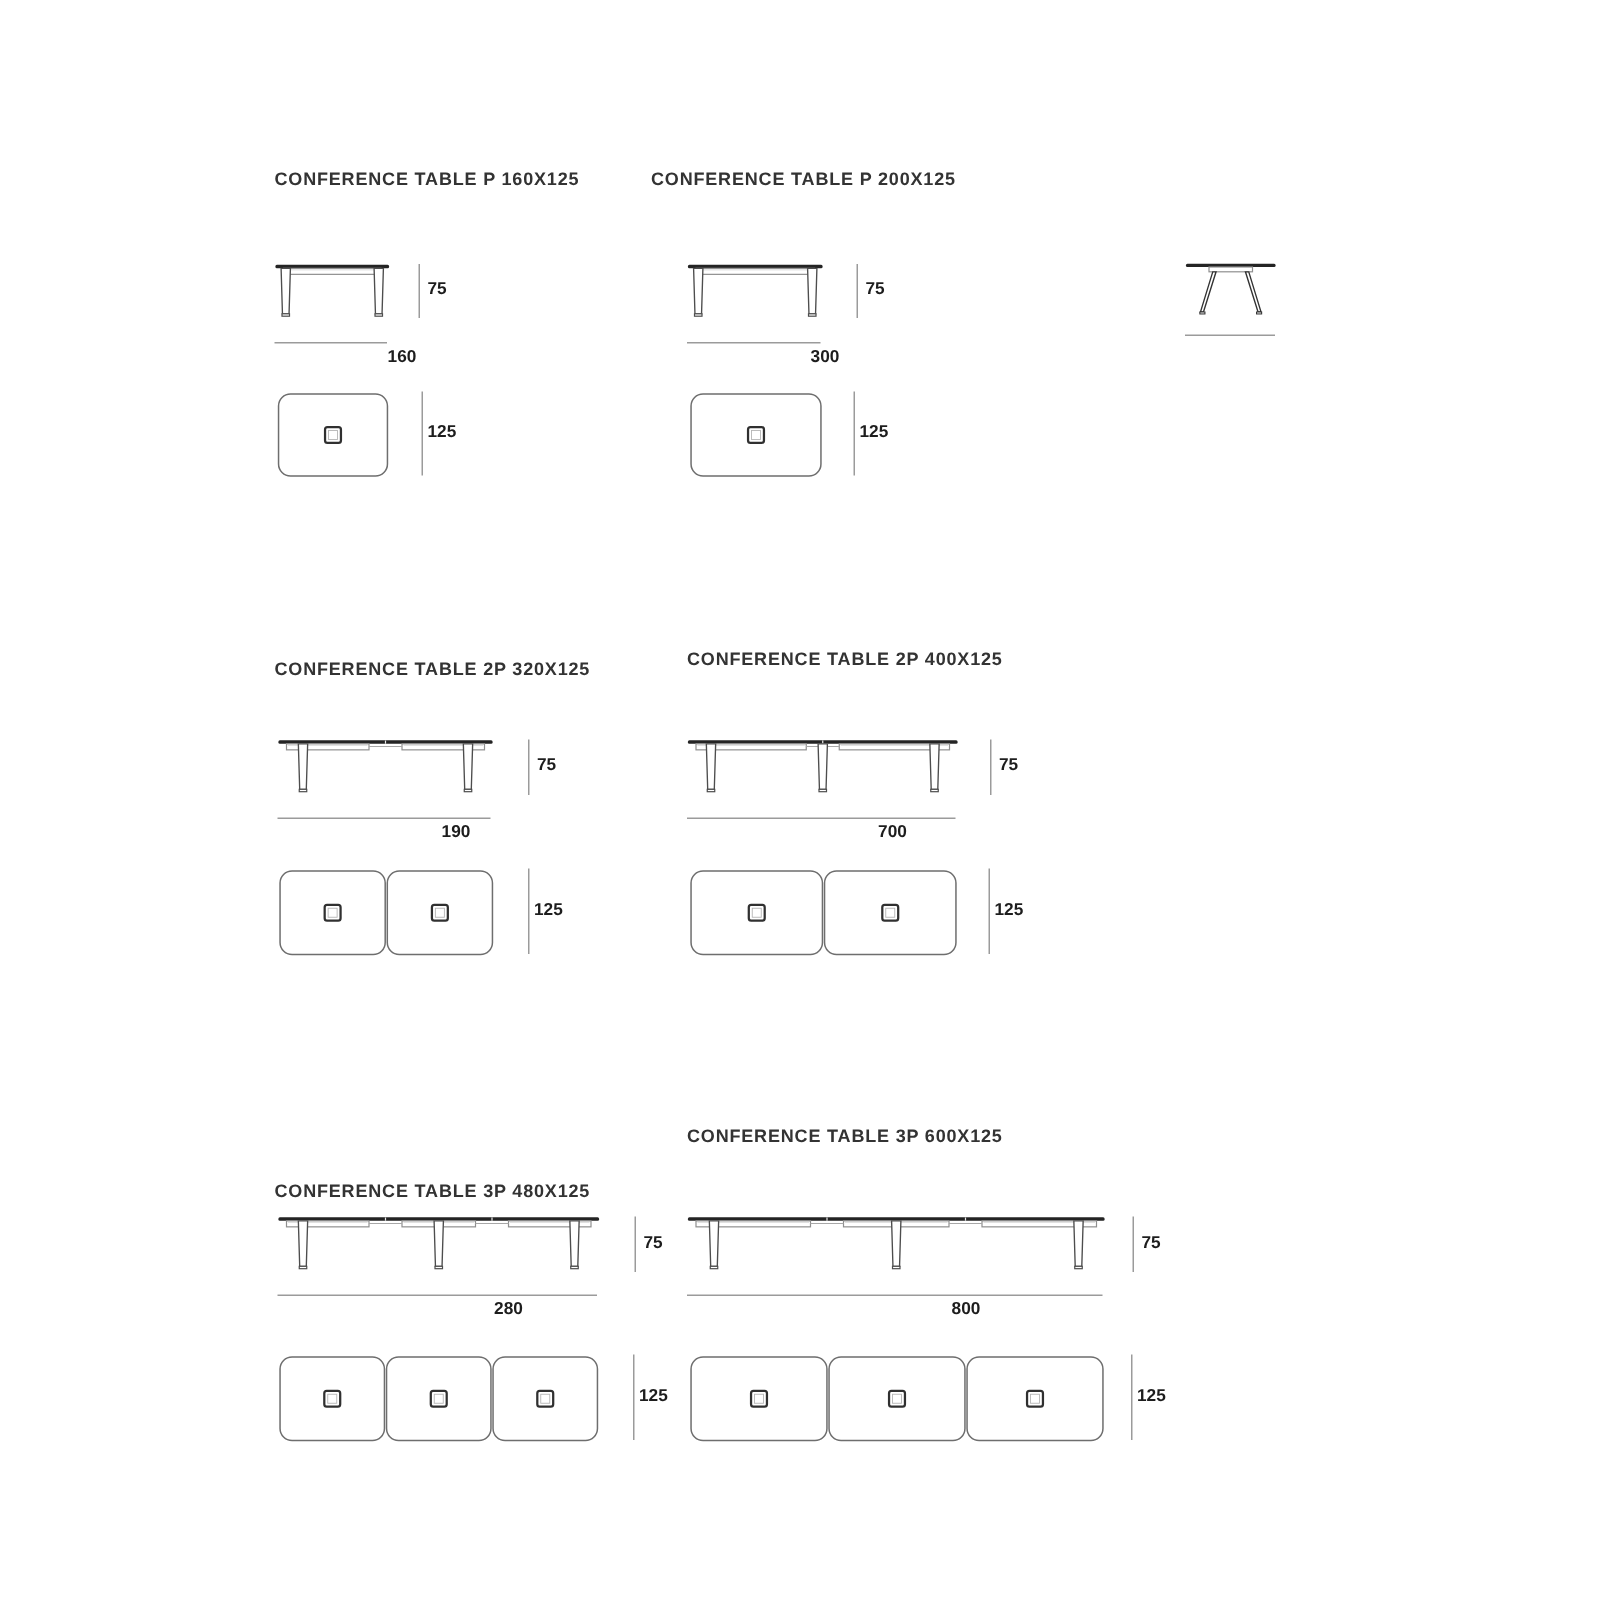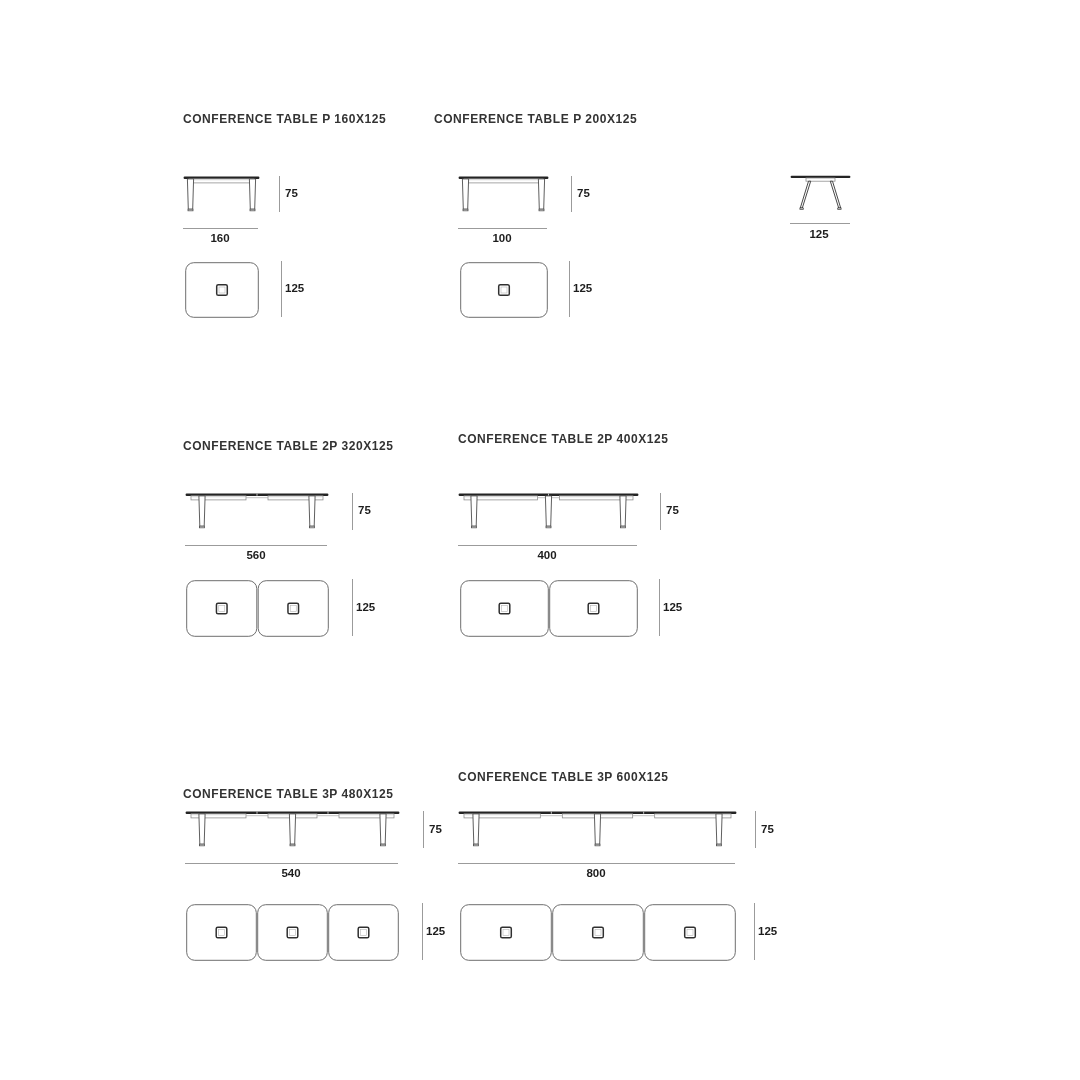--- a/index.html
+++ b/index.html
@@ -7,21 +7,21 @@
     position:relative;width:855px;height:1080px;background:#ffffff;
     font-family:"Liberation Sans",sans-serif;overflow:hidden;
   }
   .title{
     position:absolute;font-size:12px;font-weight:700;letter-spacing:.55px;
     color:#333333;white-space:nowrap;
   }
   .num{
     position:absolute;font-size:11.5px;font-weight:700;color:#1d1d1d;white-space:nowrap;
   }
-  .num.center{transform:translateX(-50%);}
+  .num.center{transform:translateX(-50%);margin-left:48px;}
   .vline{position:absolute;width:1px;background:#9b9b9b;}
   .hline{position:absolute;height:1px;background:#9b9b9b;}
   .draw{position:absolute;}
   .draw svg{display:block;overflow:visible;}
   .stray{position:absolute;width:1px;background:#dcdcdc;}
 </style>
 </head>
 <body>
 
 <div class="page">
@@ -60,21 +60,21 @@
         <line x1="6" y1="3.9" x2="83" y2="3.9" stroke="#cfcfcf" stroke-width="0.5"></line>
         <path d="M 3.4 2.9 L 9.6 2.9 L 8.7 33.2 L 4.3 33.2 Z" fill="#ffffff" stroke="#4d4d4d" stroke-width="0.9"></path>
         <rect x="4" y="33.2" width="5" height="1.6" fill="#ffffff" stroke="#4d4d4d" stroke-width="0.8"></rect>
         <path d="M 79.4 2.9 L 85.6 2.9 L 84.7 33.2 L 80.3 33.2 Z" fill="#ffffff" stroke="#4d4d4d" stroke-width="0.9"></path>
         <rect x="80" y="33.2" width="5" height="1.6" fill="#ffffff" stroke="#4d4d4d" stroke-width="0.8"></rect>
       </svg>
     </div>
   <div class="vline" style="left:571px;top:176px;height:36px"></div>
   <div class="num" style="left:577px;top:187px">75</div>
   <div class="hline" style="left:458px;top:228px;width:89px"></div>
-  <div class="num center" style="left:502px;top:232px">100</div>
+  <div class="num center" style="left:502px;top:232px">300</div>
   <div class="draw" style="left:459px;top:261px">
       <svg width="90" height="58" viewBox="-1 -1 90 58">
         <rect x="0.7" y="0.7" width="86.6" height="54.6" rx="8" fill="#ffffff" stroke="#6e6e6e" stroke-width="1"></rect>
         <rect x="38.7" y="22.7" width="10.6" height="10.6" rx="1.6" fill="#ffffff" stroke="#303030" stroke-width="1.5"></rect>
         <rect x="41" y="25" width="6" height="6" fill="none" stroke="#b5b5b5" stroke-width="0.6"></rect>
       </svg>
     </div>
   <div class="vline" style="left:569px;top:261px;height:56px"></div>
   <div class="num" style="left:573px;top:282px">125</div>
 
@@ -104,21 +104,21 @@
         <line x1="71" y1="0.7" x2="71" y2="2.8" stroke="#ffffff" stroke-width="0.8" opacity="0.9"></line>
         <path d="M 12.9 2.9 L 19.1 2.9 L 18.2 33.2 L 13.8 33.2 Z" fill="#ffffff" stroke="#4d4d4d" stroke-width="0.9"></path>
         <rect x="13.5" y="33.2" width="5" height="1.6" fill="#ffffff" stroke="#4d4d4d" stroke-width="0.8"></rect>
         <path d="M 122.9 2.9 L 129.1 2.9 L 128.2 33.2 L 123.8 33.2 Z" fill="#ffffff" stroke="#4d4d4d" stroke-width="0.9"></path>
         <rect x="123.5" y="33.2" width="5" height="1.6" fill="#ffffff" stroke="#4d4d4d" stroke-width="0.8"></rect>
       </svg>
     </div>
   <div class="vline" style="left:352px;top:493px;height:37px"></div>
   <div class="num" style="left:358px;top:504px">75</div>
   <div class="hline" style="left:185px;top:545px;width:142px"></div>
-  <div class="num center" style="left:256px;top:549px">560</div>
+  <div class="num center" style="left:256px;top:549px">190</div>
   <div class="draw" style="left:185px;top:579px">
       <svg width="145" height="59" viewBox="-1 -1 145 59">
         <rect x="0.7" y="0.7" width="70.1" height="55.6" rx="8" fill="#ffffff" stroke="#6e6e6e" stroke-width="1"></rect>
         <rect x="30.45" y="23.2" width="10.6" height="10.6" rx="1.6" fill="#ffffff" stroke="#303030" stroke-width="1.5"></rect>
         <rect x="32.75" y="25.5" width="6" height="6" fill="none" stroke="#b5b5b5" stroke-width="0.6"></rect>
         <rect x="72.2" y="0.7" width="70.1" height="55.6" rx="8" fill="#ffffff" stroke="#6e6e6e" stroke-width="1"></rect>
         <rect x="101.95" y="23.2" width="10.6" height="10.6" rx="1.6" fill="#ffffff" stroke="#303030" stroke-width="1.5"></rect>
         <rect x="104.25" y="25.5" width="6" height="6" fill="none" stroke="#b5b5b5" stroke-width="0.6"></rect>
       </svg>
     </div>
@@ -139,21 +139,21 @@
         <rect x="12.5" y="33.2" width="5" height="1.6" fill="#ffffff" stroke="#4d4d4d" stroke-width="0.8"></rect>
         <path d="M 160.9 2.9 L 167.1 2.9 L 166.2 33.2 L 161.8 33.2 Z" fill="#ffffff" stroke="#4d4d4d" stroke-width="0.9"></path>
         <rect x="161.5" y="33.2" width="5" height="1.6" fill="#ffffff" stroke="#4d4d4d" stroke-width="0.8"></rect>
         <path d="M 86.4 2.9 L 92.6 2.9 L 91.7 33.2 L 87.3 33.2 Z" fill="#ffffff" stroke="#4d4d4d" stroke-width="0.9"></path>
         <rect x="87" y="33.2" width="5" height="1.6" fill="#ffffff" stroke="#4d4d4d" stroke-width="0.8"></rect>
       </svg>
     </div>
   <div class="vline" style="left:660px;top:493px;height:37px"></div>
   <div class="num" style="left:666px;top:504px">75</div>
   <div class="hline" style="left:458px;top:545px;width:179px"></div>
-  <div class="num center" style="left:547px;top:549px">400</div>
+  <div class="num center" style="left:547px;top:549px">700</div>
   <div class="draw" style="left:459px;top:579px">
       <svg width="180" height="59" viewBox="-1 -1 180 59">
         <rect x="0.7" y="0.7" width="87.6" height="55.6" rx="8" fill="#ffffff" stroke="#6e6e6e" stroke-width="1"></rect>
         <rect x="39.2" y="23.2" width="10.6" height="10.6" rx="1.6" fill="#ffffff" stroke="#303030" stroke-width="1.5"></rect>
         <rect x="41.5" y="25.5" width="6" height="6" fill="none" stroke="#b5b5b5" stroke-width="0.6"></rect>
         <rect x="89.7" y="0.7" width="87.6" height="55.6" rx="8" fill="#ffffff" stroke="#6e6e6e" stroke-width="1"></rect>
         <rect x="128.2" y="23.2" width="10.6" height="10.6" rx="1.6" fill="#ffffff" stroke="#303030" stroke-width="1.5"></rect>
         <rect x="130.5" y="25.5" width="6" height="6" fill="none" stroke="#b5b5b5" stroke-width="0.6"></rect>
       </svg>
     </div>
@@ -178,38 +178,38 @@
         <rect x="13.5" y="33.2" width="5" height="1.6" fill="#ffffff" stroke="#4d4d4d" stroke-width="0.8"></rect>
         <path d="M 193.9 2.9 L 200.1 2.9 L 199.2 33.2 L 194.8 33.2 Z" fill="#ffffff" stroke="#4d4d4d" stroke-width="0.9"></path>
         <rect x="194.5" y="33.2" width="5" height="1.6" fill="#ffffff" stroke="#4d4d4d" stroke-width="0.8"></rect>
         <path d="M 103.4 2.9 L 109.6 2.9 L 108.7 33.2 L 104.3 33.2 Z" fill="#ffffff" stroke="#4d4d4d" stroke-width="0.9"></path>
         <rect x="104" y="33.2" width="5" height="1.6" fill="#ffffff" stroke="#4d4d4d" stroke-width="0.8"></rect>
       </svg>
     </div>
   <div class="vline" style="left:423px;top:811px;height:37px"></div>
   <div class="num" style="left:429px;top:823px">75</div>
   <div class="hline" style="left:185px;top:863px;width:213px"></div>
-  <div class="num center" style="left:291px;top:867px">540</div>
+  <div class="num center" style="left:291px;top:867px">280</div>
   <div class="draw" style="left:185px;top:903px">
       <svg width="215" height="59" viewBox="-1 -1 215 59">
         <rect x="0.7" y="0.7" width="69.6" height="55.6" rx="8" fill="#ffffff" stroke="#6e6e6e" stroke-width="1"></rect>
         <rect x="30.2" y="23.2" width="10.6" height="10.6" rx="1.6" fill="#ffffff" stroke="#303030" stroke-width="1.5"></rect>
         <rect x="32.5" y="25.5" width="6" height="6" fill="none" stroke="#b5b5b5" stroke-width="0.6"></rect>
         <rect x="71.7" y="0.7" width="69.6" height="55.6" rx="8" fill="#ffffff" stroke="#6e6e6e" stroke-width="1"></rect>
         <rect x="101.2" y="23.2" width="10.6" height="10.6" rx="1.6" fill="#ffffff" stroke="#303030" stroke-width="1.5"></rect>
         <rect x="103.5" y="25.5" width="6" height="6" fill="none" stroke="#b5b5b5" stroke-width="0.6"></rect>
         <rect x="142.7" y="0.7" width="69.6" height="55.6" rx="8" fill="#ffffff" stroke="#6e6e6e" stroke-width="1"></rect>
         <rect x="172.2" y="23.2" width="10.6" height="10.6" rx="1.6" fill="#ffffff" stroke="#303030" stroke-width="1.5"></rect>
         <rect x="174.5" y="25.5" width="6" height="6" fill="none" stroke="#b5b5b5" stroke-width="0.6"></rect>
       </svg>
     </div>
   <div class="vline" style="left:422px;top:903px;height:57px"></div>
   <div class="num" style="left:426px;top:925px">125</div>
 
-  <div class="title" style="left:458px;top:770px">CONFERENCE TABLE 3P 600X125</div>
+  <div class="title" style="left:458px;top:750px">CONFERENCE TABLE 3P 600X125</div>
   <div class="draw" style="left:458px;top:811px">
       <svg width="279" height="37" viewBox="-1 0 279 37">
         <rect x="-0.4" y="0.5" width="277.8" height="2.4" rx="1" fill="#242424"></rect>
         <rect x="5" y="2.9" width="76.33333333333333" height="4" fill="#ffffff" stroke="#8f8f8f" stroke-width="0.8"></rect>
         <line x1="6" y1="3.9" x2="80.33333333333333" y2="3.9" stroke="#cfcfcf" stroke-width="0.5"></line>
         <rect x="103.33333333333333" y="2.9" width="70.33333333333333" height="4" fill="#ffffff" stroke="#8f8f8f" stroke-width="0.8"></rect>
         <line x1="104.33333333333333" y1="3.9" x2="172.66666666666666" y2="3.9" stroke="#cfcfcf" stroke-width="0.5"></line>
         <rect x="195.66666666666666" y="2.9" width="76.33333333333334" height="4" fill="#ffffff" stroke="#8f8f8f" stroke-width="0.8"></rect>
         <line x1="196.66666666666666" y1="3.9" x2="271" y2="3.9" stroke="#cfcfcf" stroke-width="0.5"></line>
         <line x1="81.33333333333333" y1="4.7" x2="103.33333333333333" y2="4.7" stroke="#a8a8a8" stroke-width="0.7"></line>

